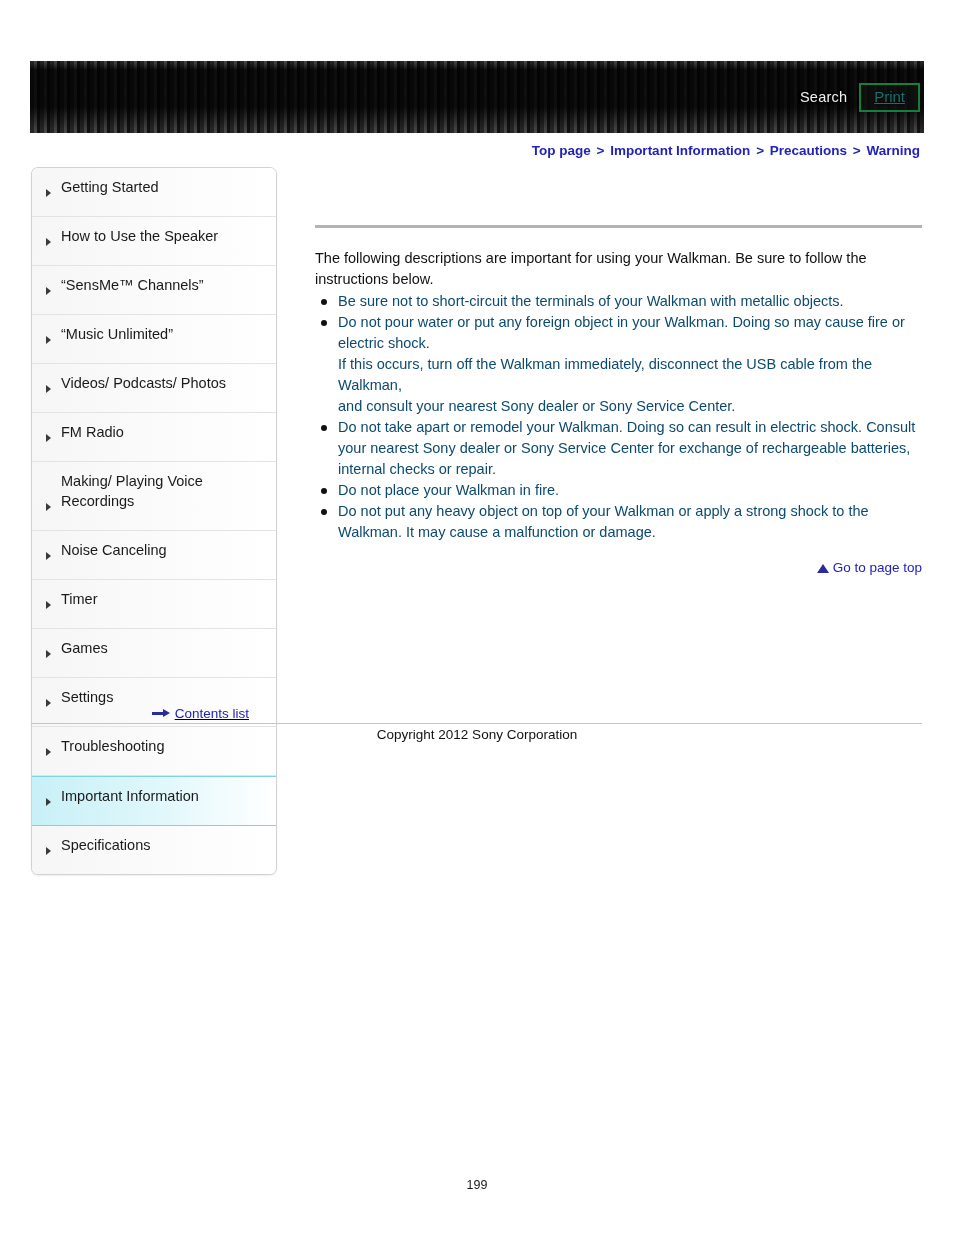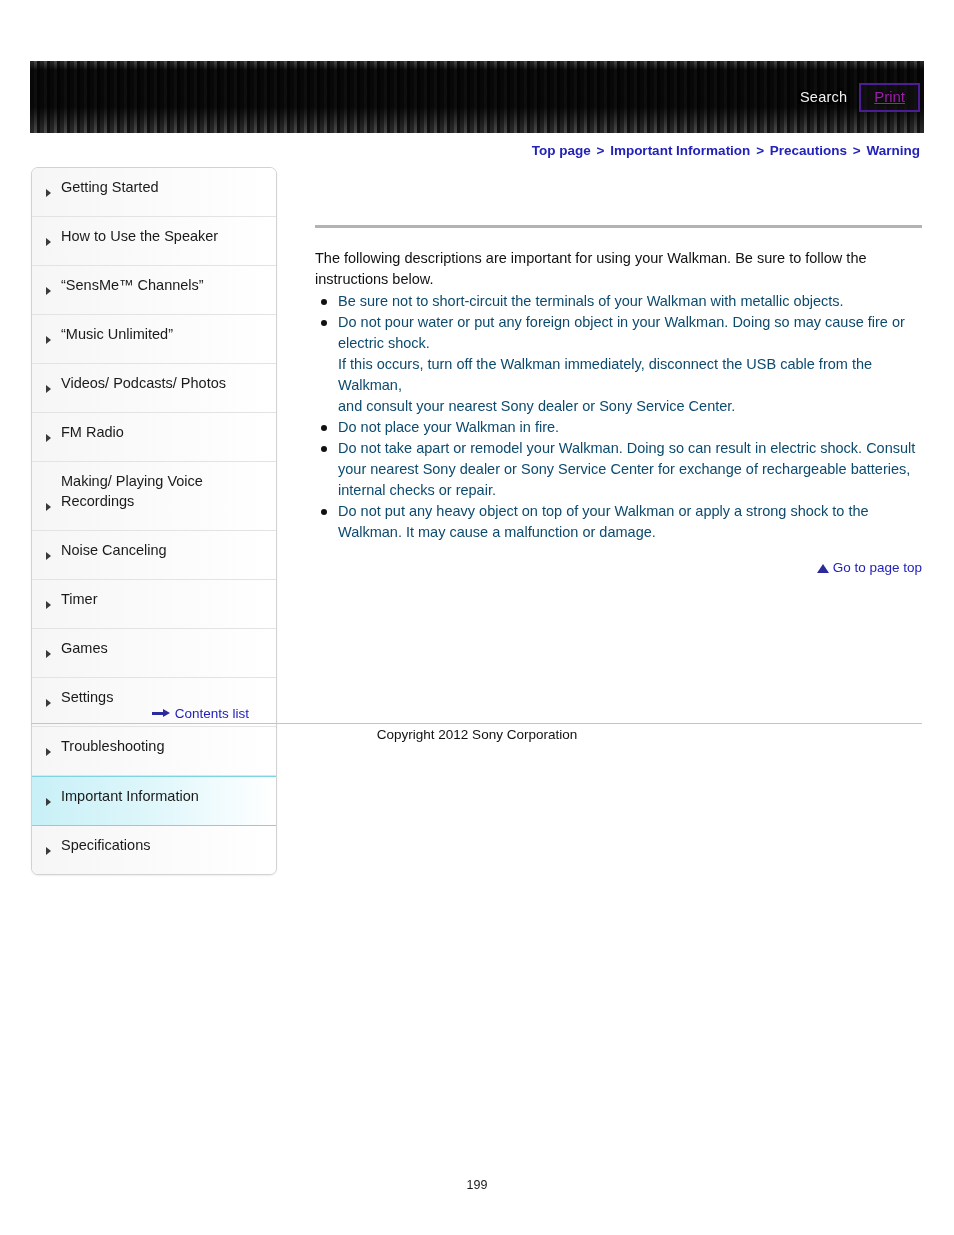--- a/index.html
+++ b/index.html
@@ -50,22 +50,22 @@
     gap: 12px;
   }
   .search-label {
     color: #f2f2f2;
     font-size: 14.5px;
     letter-spacing: 0.2px;
     text-shadow: 0 0 3px #000, 0 0 3px #000, 0 0 2px #000;
     cursor: pointer;
   }
   .print-button {
-    border: 2px solid #4c1d95;
-    color: #a21caf;
+    border: 2px solid #15803d;
+    color: #0f766e;
     font-size: 15px;
     padding: 3px 13px 4px 13px;
     background: rgba(20,20,20,0.55);
     cursor: pointer;
     line-height: 1.2;
     text-shadow: 0 0 2px #000;
     text-decoration: underline;
   }
 
   
@@ -135,20 +135,21 @@
   .contents-list {
     position: absolute;
     left: 31px;
     top: 706px;
     width: 218px;
     display: flex;
     justify-content: flex-end;
     align-items: center;
     gap: 5px;
     font-size: 13.5px;
+    text-decoration: underline;
   }
   .arrow-right-icon {
     display: inline-block;
     width: 18px;
     height: 9px;
     position: relative;
   }
   .arrow-right-icon::before {
     content: "";
     position: absolute;
@@ -351,22 +352,22 @@
 
 <main class="content">
   <div class="content-rule"></div>
   <p class="intro">
     <span>The following descriptions are important for using your Walkman. Be sure to follow the</span><br>
     <span>instructions below.</span>
   </p>
   <ul class="bullets" id="bullets">
       <li><span>Be sure not to short-circuit the terminals of your Walkman with metallic objects.</span></li>
       <li><span>Do not pour water or put any foreign object in your Walkman. Doing so may cause fire or electric shock.</span><span class="cont">If this occurs, turn off the Walkman immediately, disconnect the USB cable from the Walkman,</span><span class="cont">and consult your nearest Sony dealer or Sony Service Center.</span></li>
+      <li><span>Do not take apart or remodel your Walkman. Doing so can result in electric shock. Consult your nearest Sony dealer or Sony Service Center for exchange of rechargeable batteries, internal checks or repair.</span></li>
       <li><span>Do not place your Walkman in fire.</span></li>
-      <li><span>Do not take apart or remodel your Walkman. Doing so can result in electric shock. Consult your nearest Sony dealer or Sony Service Center for exchange of rechargeable batteries, internal checks or repair.</span></li>
       <li><span>Do not put any heavy object on top of your Walkman or apply a strong shock to the Walkman. It may cause a malfunction or damage.</span></li>
     </ul>
   <div class="goto-top">
     <span class="triangle-up-icon"></span><a href="#">Go to page top</a>
   </div>
 </main>
 
 <div class="footer-rule"></div>
 <div class="copyright">Copyright 2012 Sony Corporation</div>
 <div class="page-number">199</div>

